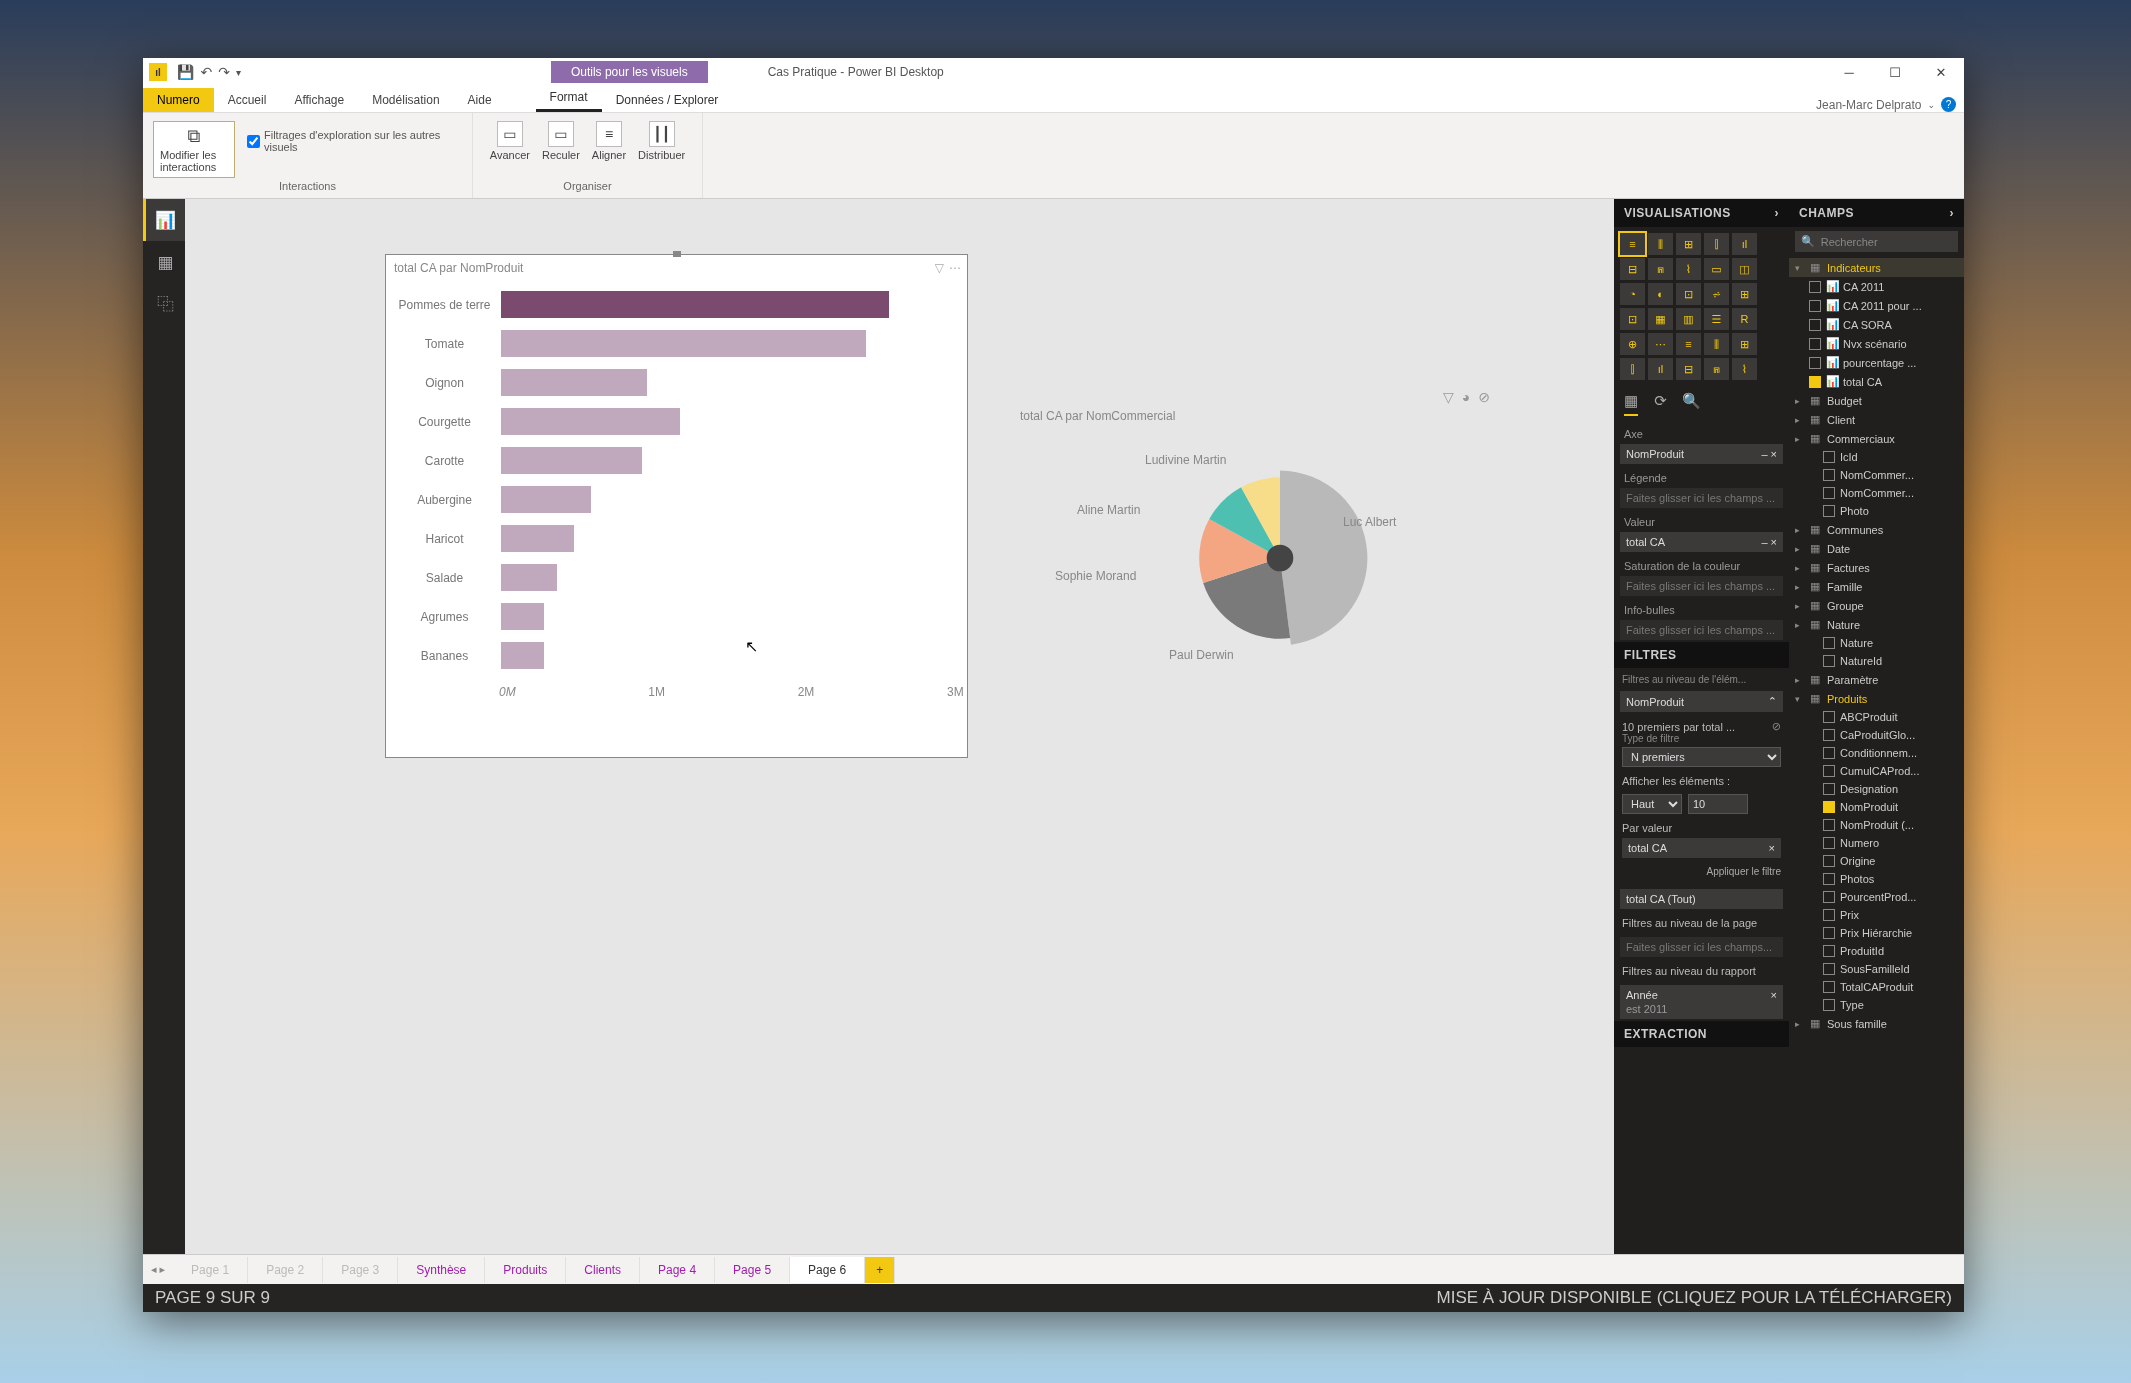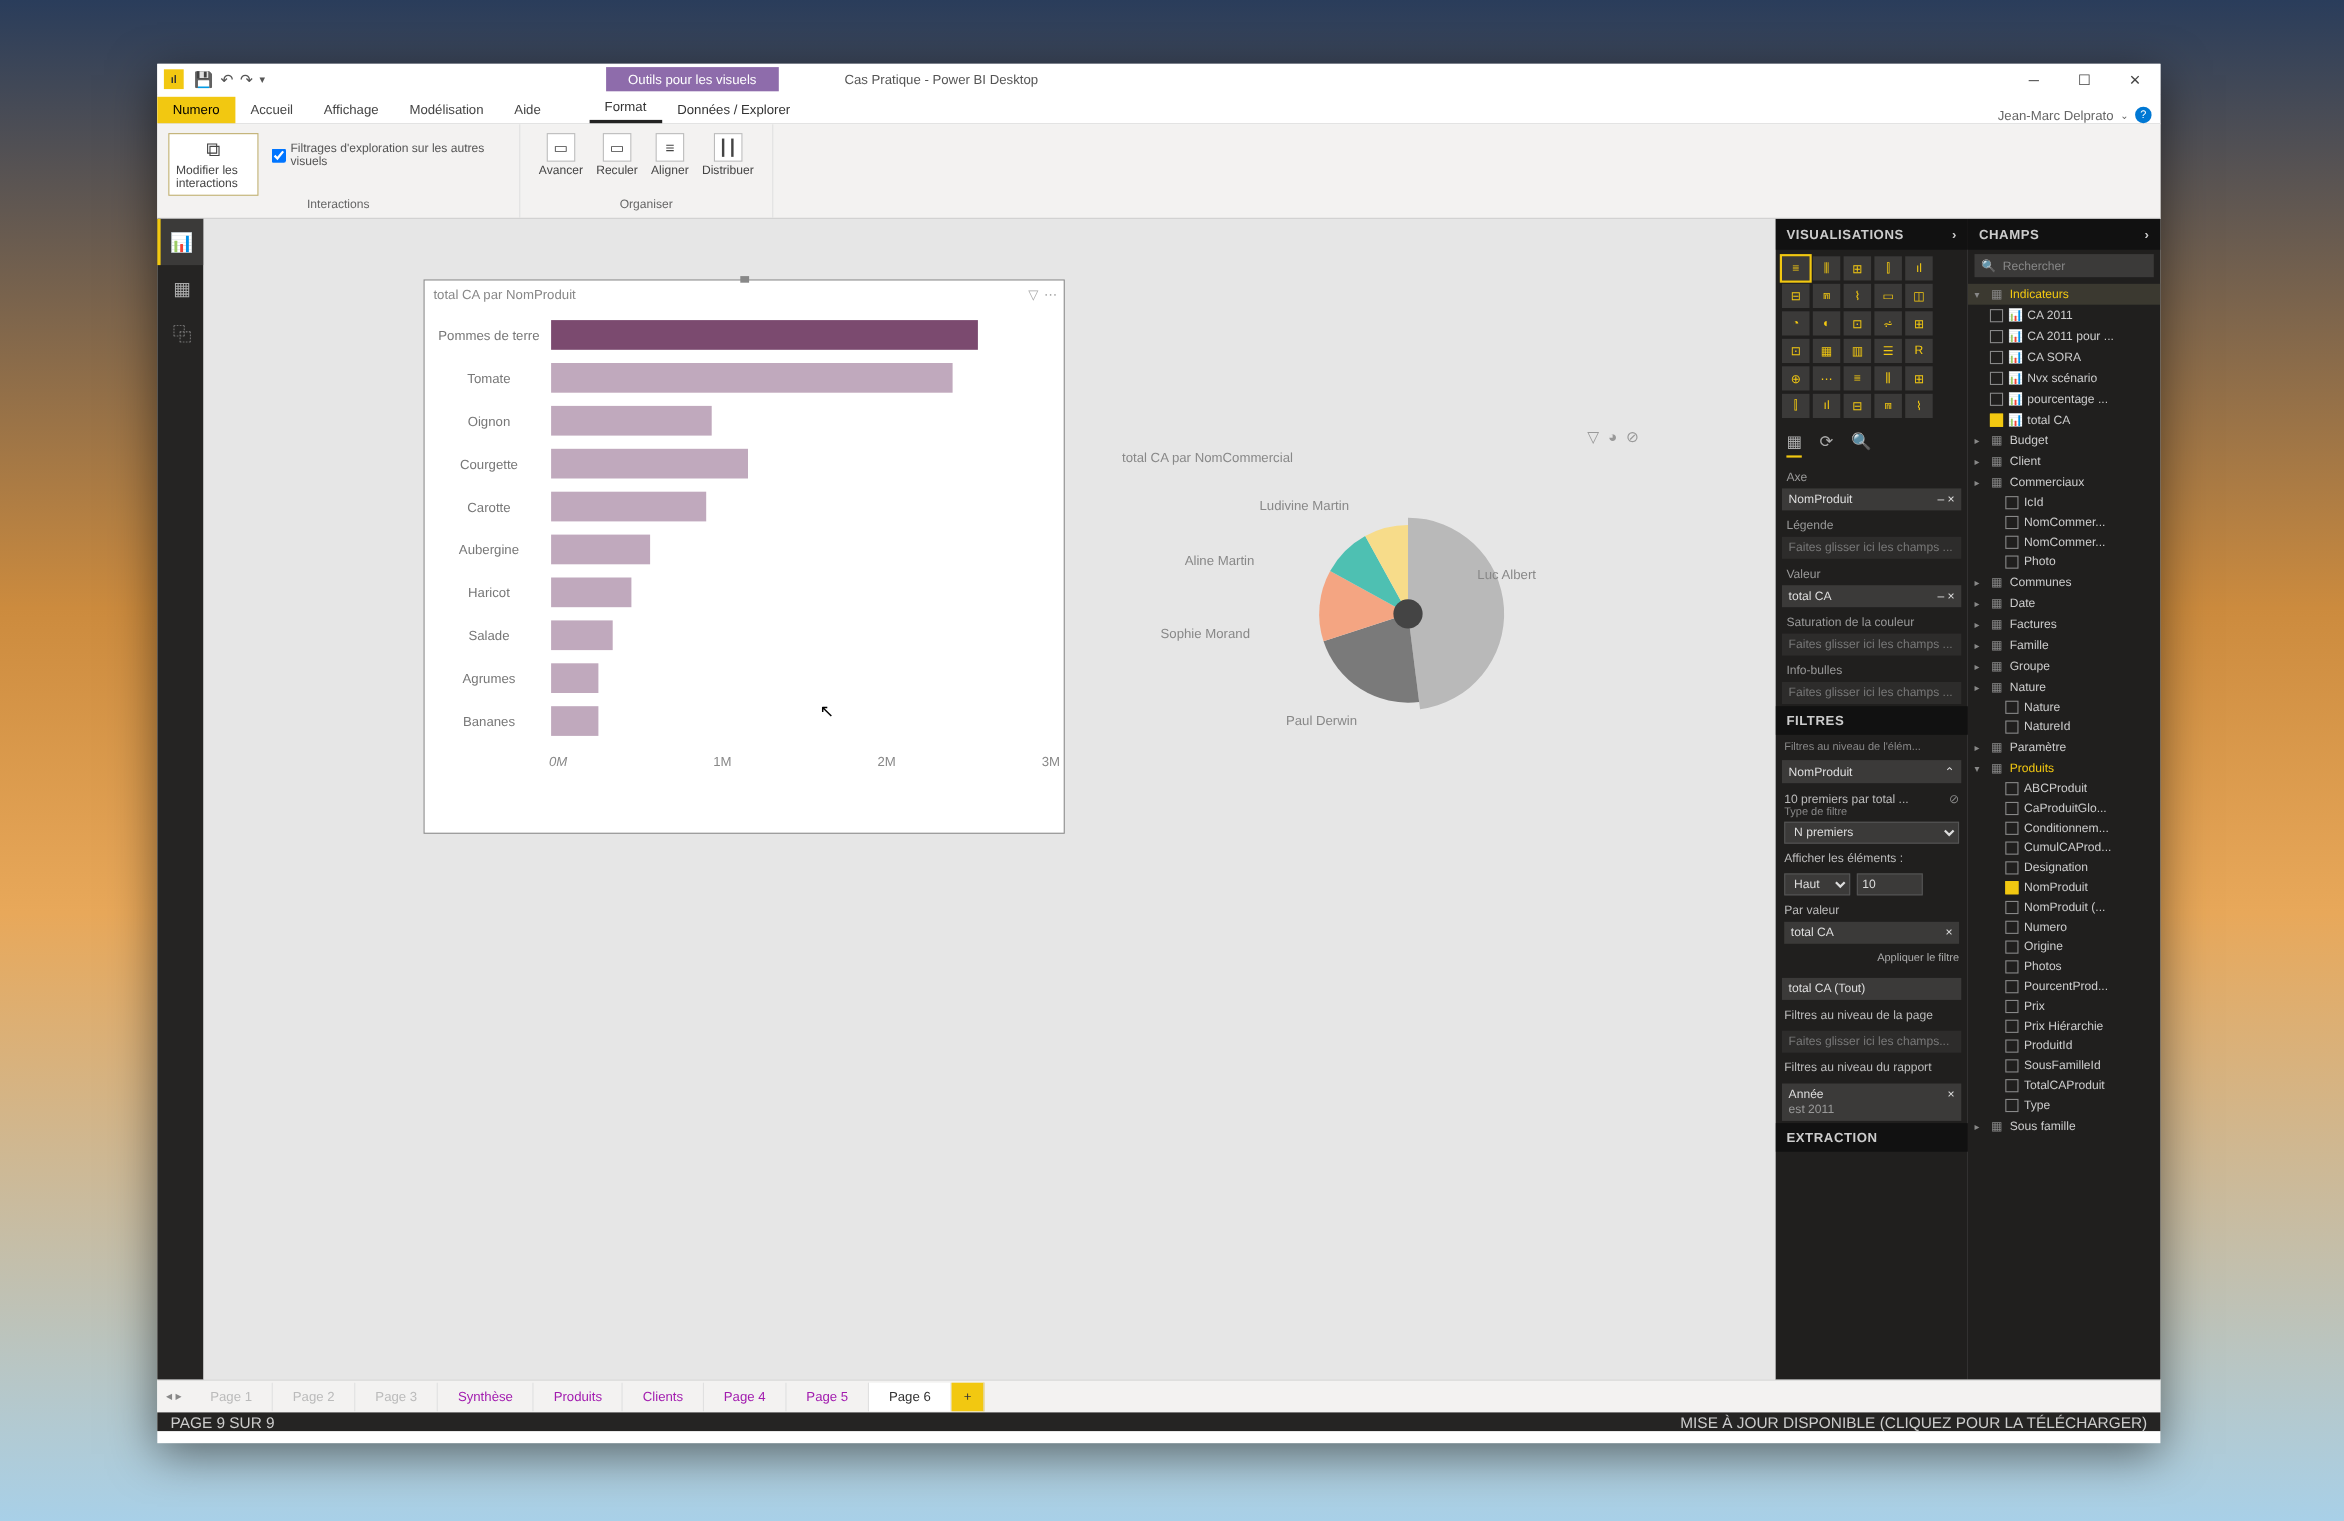--- a/index.html
+++ b/index.html
@@ -78,21 +78,21 @@
 .tree-ico{width:12px;color:#888;flex-shrink:0}
 .tree-caret{width:10px;color:#888;flex-shrink:0;font-size:9px}
 .indent1{padding-left:20px}
 .indent2{padding-left:34px}
 .page-tabs{height:30px;background:#f3f2f1;display:flex;align-items:center;border-top:1px solid #ccc}
 .pt-nav{padding:0 8px;color:#888;font-size:11px}
 .pt{padding:6px 18px;font-size:12px;color:#a21caf;border-right:1px solid #e0e0e0}
 .pt.dim{color:#bbb}
 .pt.active{background:#fff;color:#333;font-weight:500}
 .pt.add{background:#f2c811;color:#333;width:30px;text-align:center;padding:6px 0}
-.statusbar{height:17px;background:#252423;color:#ccc;font-size:14px;display:flex;align-items:center;padding:0 12px}
+.statusbar{height:28px;background:#252423;color:#ccc;font-size:17px;display:flex;align-items:center;padding:0 12px}
 .statusbar .right{margin-left:auto}
 .cursor{position:absolute;left:560px;top:438px;font-size:16px;color:#000;pointer-events:none;z-index:100}
 svg{display:block}
 </style>
 </head>
 <body>
 
 <div class="window">
 
   <div class="titlebar">

